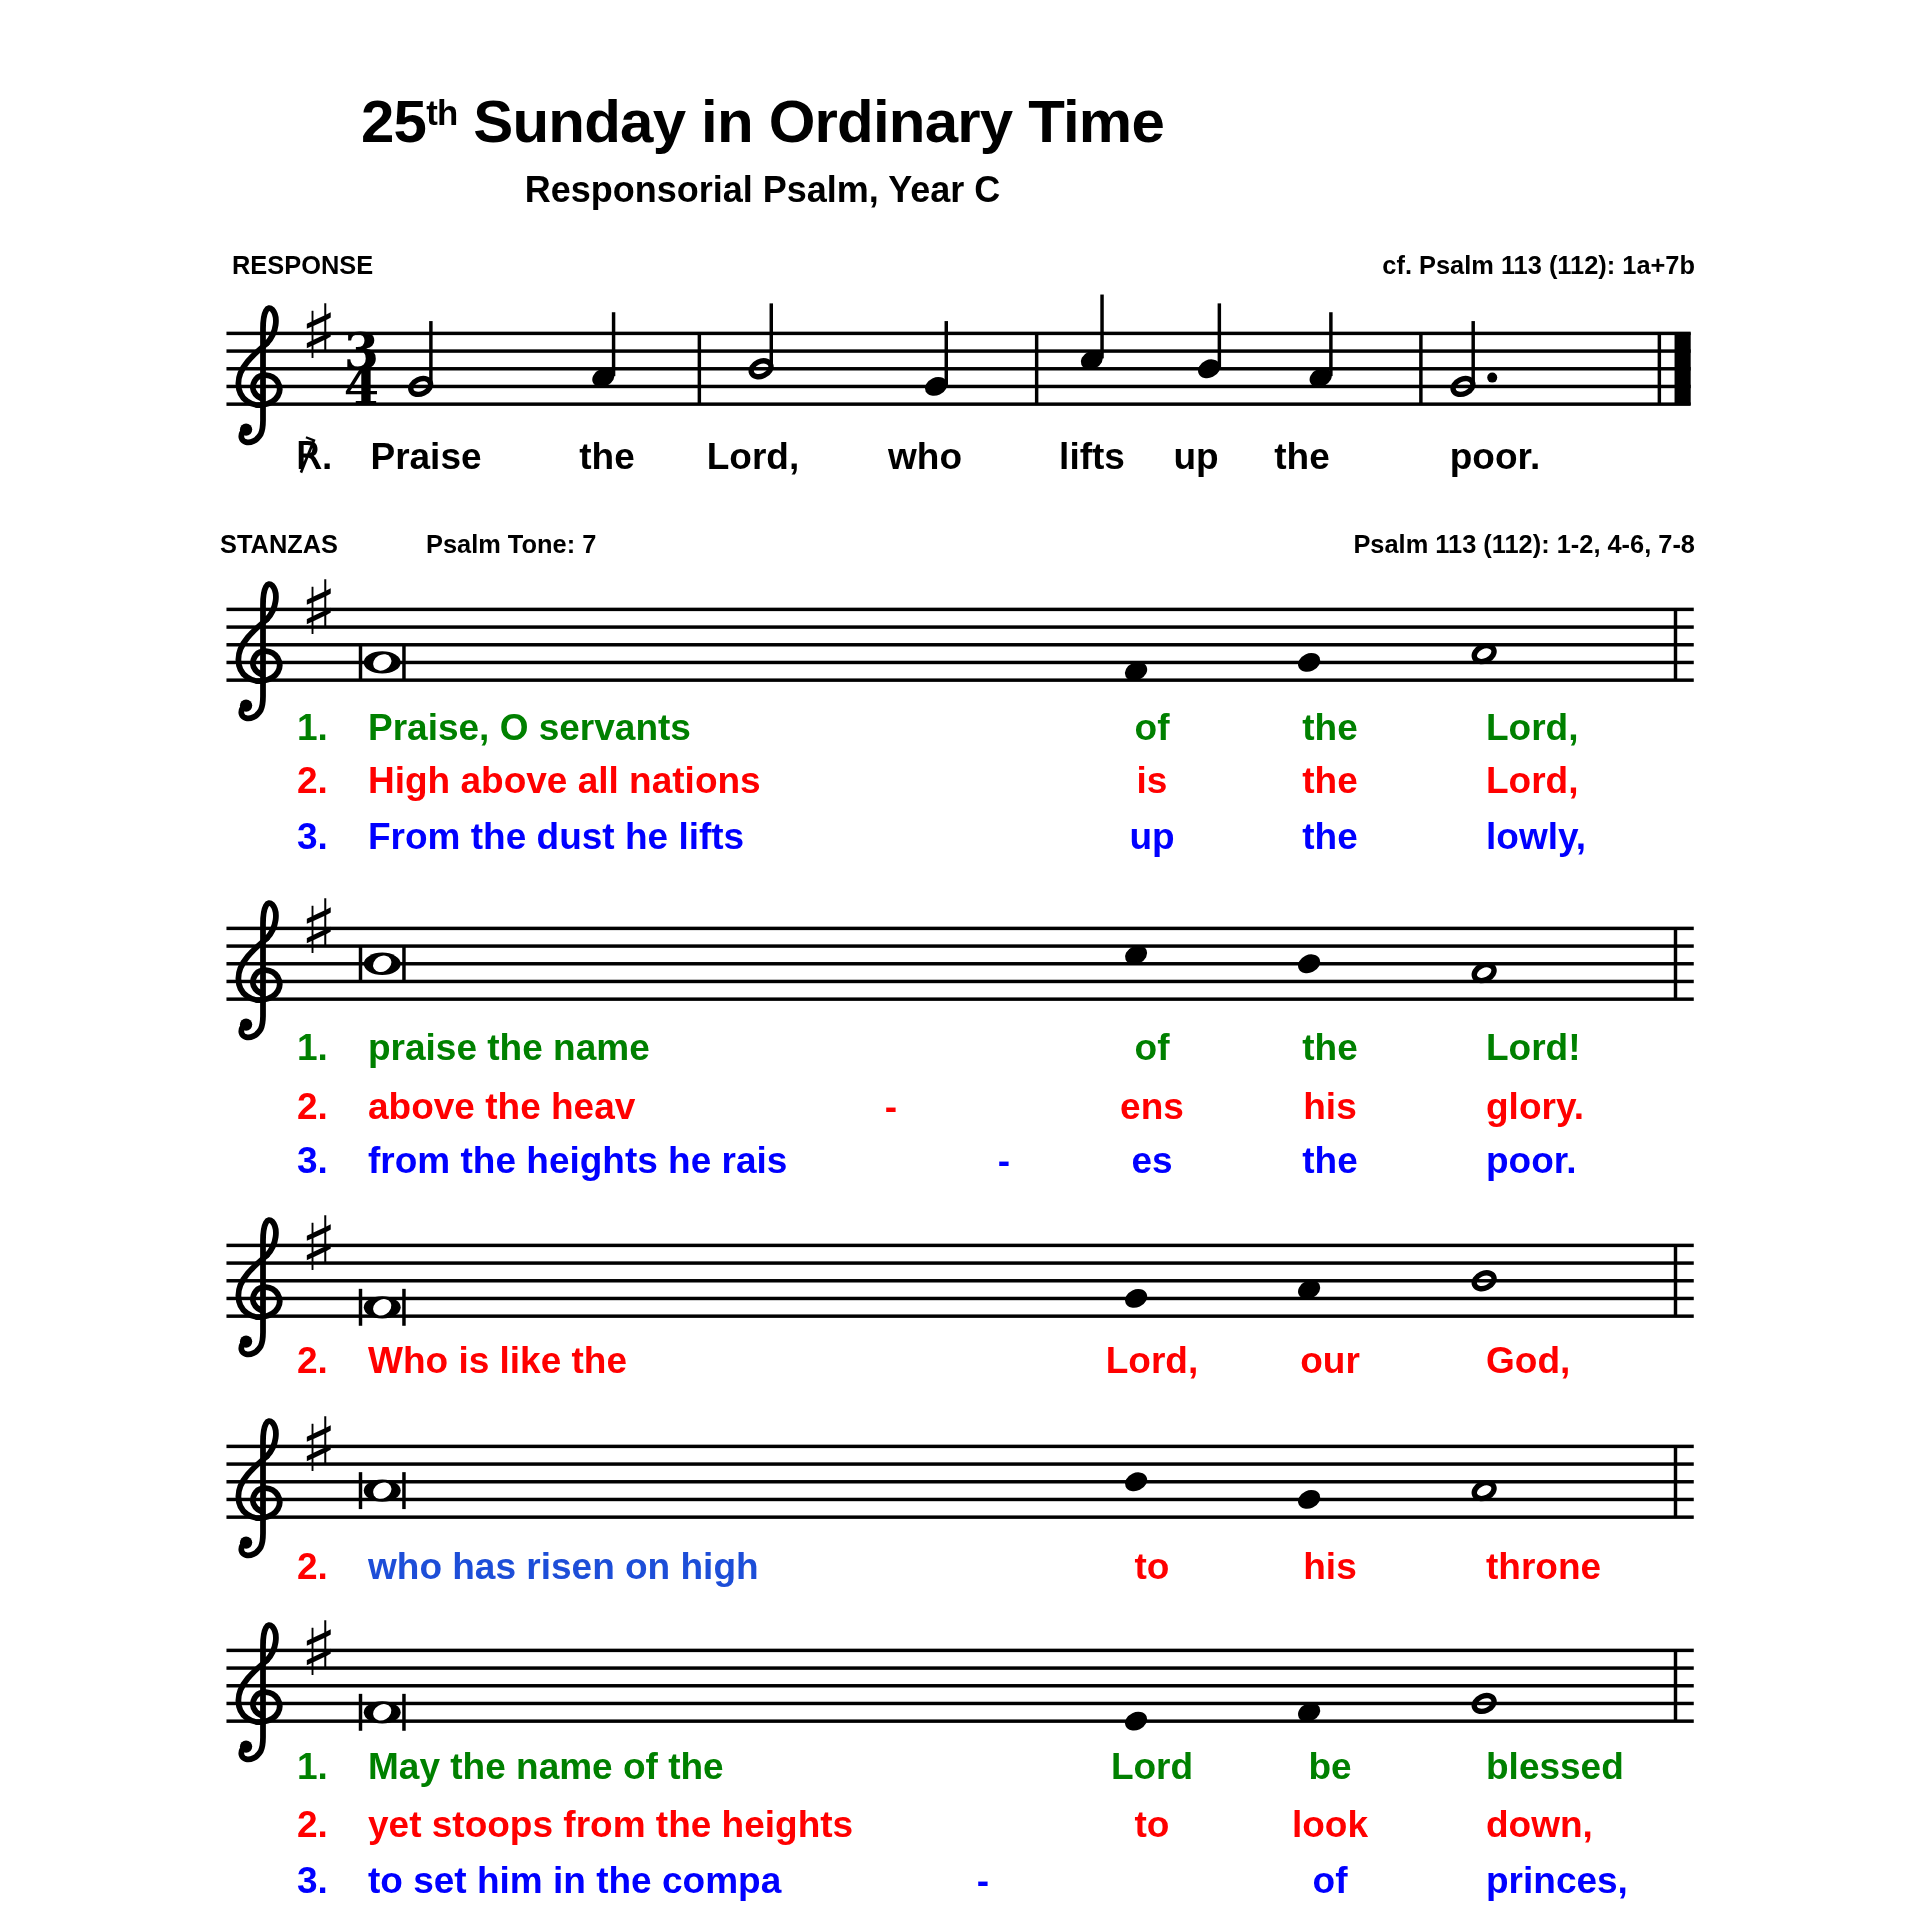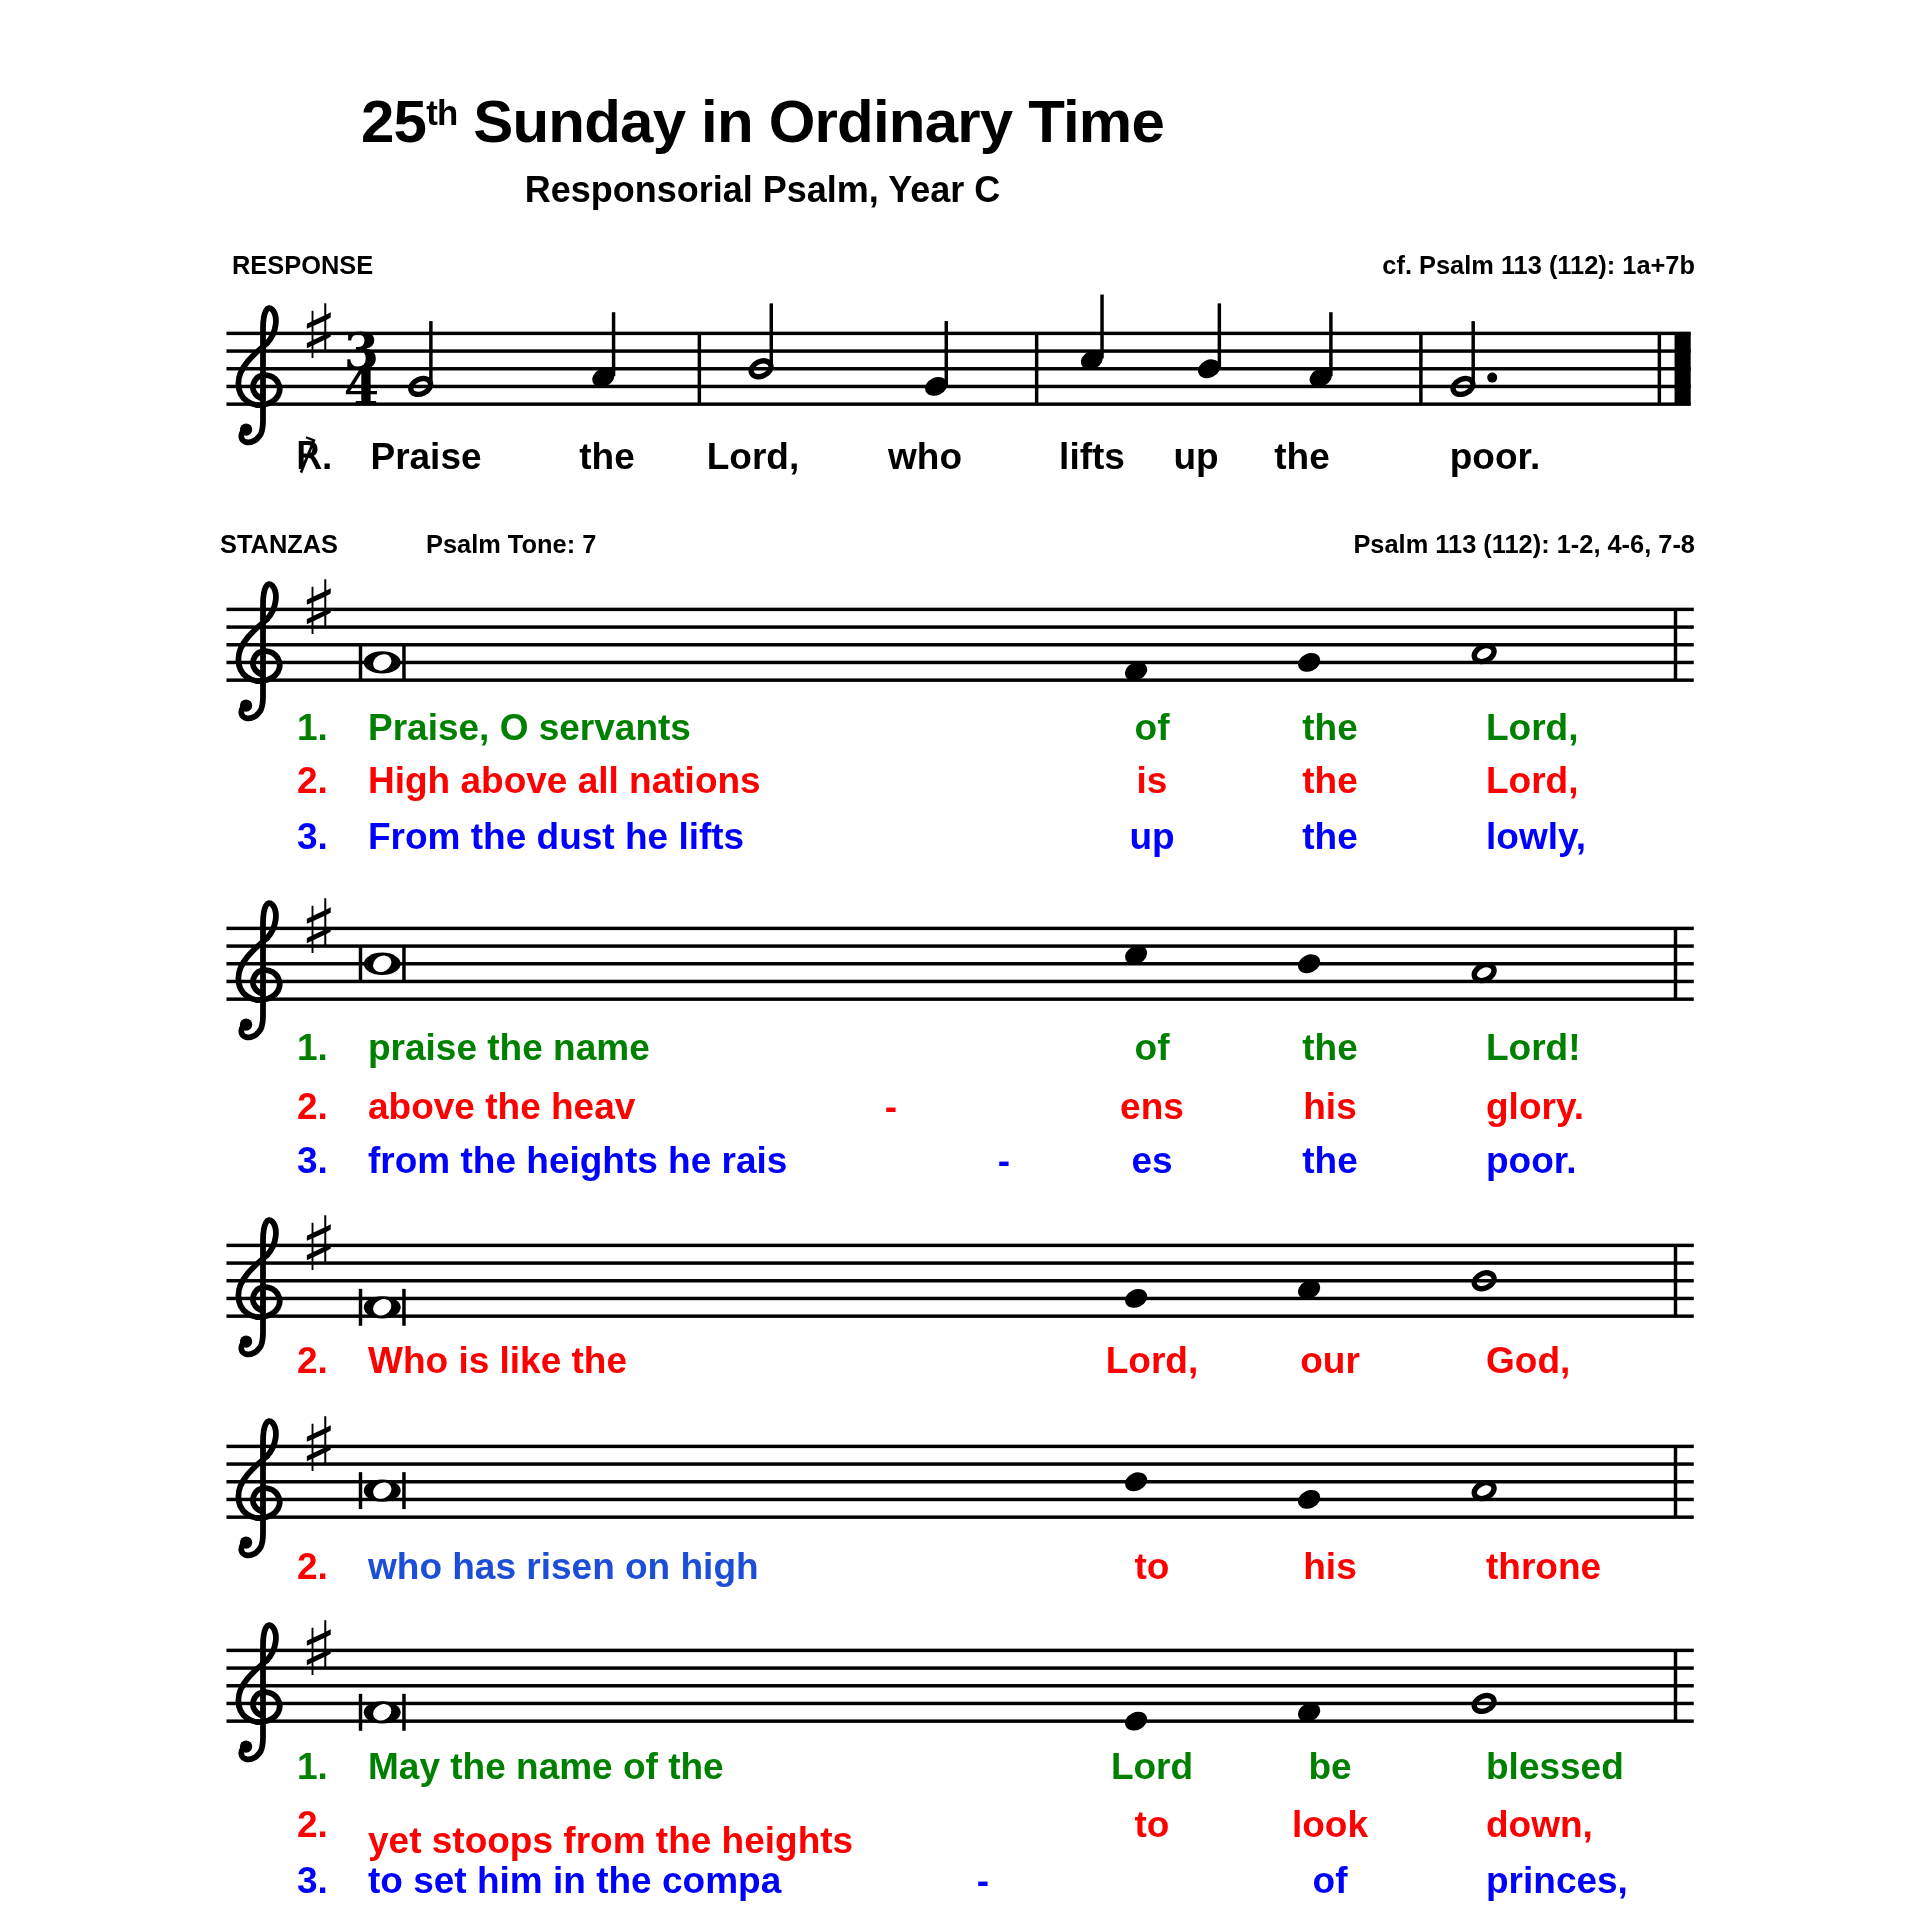--- a/index.html
+++ b/index.html
@@ -317,21 +317,21 @@
     <span class="lyric left" style="left: 368px; top: 1566px; color: #1d4ed8;">who has risen on high</span>
     <span class="lyric center" style="left: 1152px; top: 1566px; color: rgb(255, 0, 0);">to</span>
     <span class="lyric center" style="left: 1330px; top: 1566px; color: rgb(255, 0, 0);">his</span>
     <span class="lyric left" style="left: 1486px; top: 1566px; color: rgb(255, 0, 0);">throne</span>
     <span class="lyric left" style="left: 297px; top: 1766px; color: rgb(0, 128, 0);">1.</span>
     <span class="lyric left" style="left: 368px; top: 1766px; color: rgb(0, 128, 0);">May the name of the</span>
     <span class="lyric center" style="left: 1152px; top: 1766px; color: rgb(0, 128, 0);">Lord</span>
     <span class="lyric center" style="left: 1330px; top: 1766px; color: rgb(0, 128, 0);">be</span>
     <span class="lyric left" style="left: 1486px; top: 1766px; color: rgb(0, 128, 0);">blessed</span>
     <span class="lyric left" style="left: 297px; top: 1824px; color: rgb(255, 0, 0);">2.</span>
-    <span class="lyric left" style="left: 368px; top: 1824px; color: rgb(255, 0, 0); margin-top: 16px;">yet stoops from the heights</span>
+    <span class="lyric left" style="left: 368px; top: 1824px; color: rgb(255, 0, 0);">yet stoops from the heights</span>
     <span class="lyric center" style="left: 1152px; top: 1824px; color: rgb(255, 0, 0);">to</span>
     <span class="lyric center" style="left: 1330px; top: 1824px; color: rgb(255, 0, 0);">look</span>
     <span class="lyric left" style="left: 1486px; top: 1824px; color: rgb(255, 0, 0);">down,</span>
     <span class="lyric left" style="left: 297px; top: 1880px; color: rgb(0, 0, 255);">3.</span>
     <span class="lyric left" style="left: 368px; top: 1880px; color: rgb(0, 0, 255);">to set him in the compa</span>
     <span class="lyric center" style="left: 1152px; top: 1943px; color: rgb(0, 0, 255);">ny</span>
     <span class="lyric center" style="left: 1330px; top: 1880px; color: rgb(0, 0, 255);">of</span>
     <span class="lyric left" style="left: 1486px; top: 1880px; color: rgb(0, 0, 255);">princes,</span>
     <span class="lyric center" style="left: 983px; top: 1880px; color: rgb(0, 0, 255);">-</span>
   </div>

